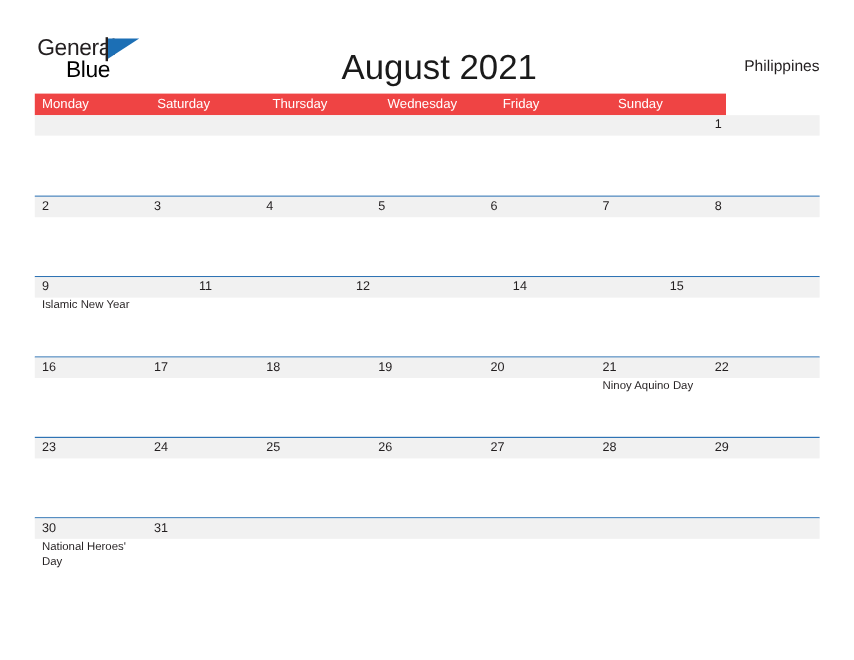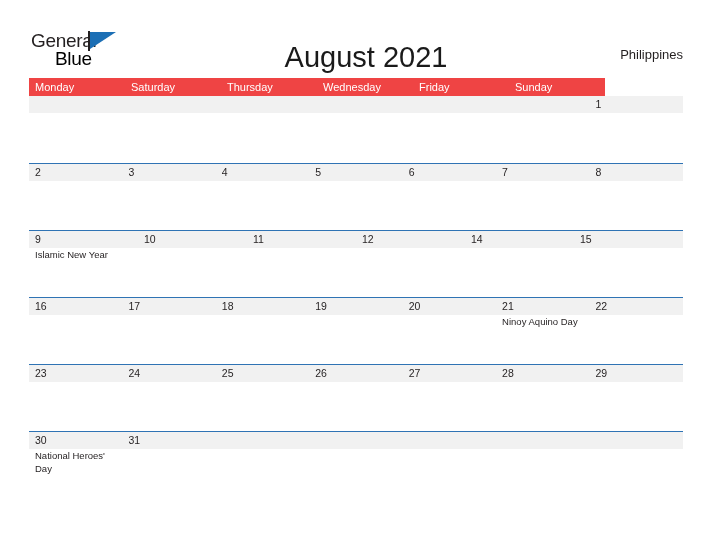--- a/index.html
+++ b/index.html
@@ -254,23 +254,20 @@
           </div>
         </div>
         <div class="cal-row">
           <div class="band"></div>
           <div class="cells">
             <div class="cell">
               <div class="daynum">9</div>
               <div class="holiday">Islamic New Year</div>
             </div>
             <div class="cell">
-              <div class="daynum">10</div>
-            </div>
-            <div class="cell">
               <div class="daynum">11</div>
             </div>
             <div class="cell">
               <div class="daynum">12</div>
             </div>
             <div class="cell">
               <div class="daynum">14</div>
             </div>
             <div class="cell">
               <div class="daynum">15</div>

